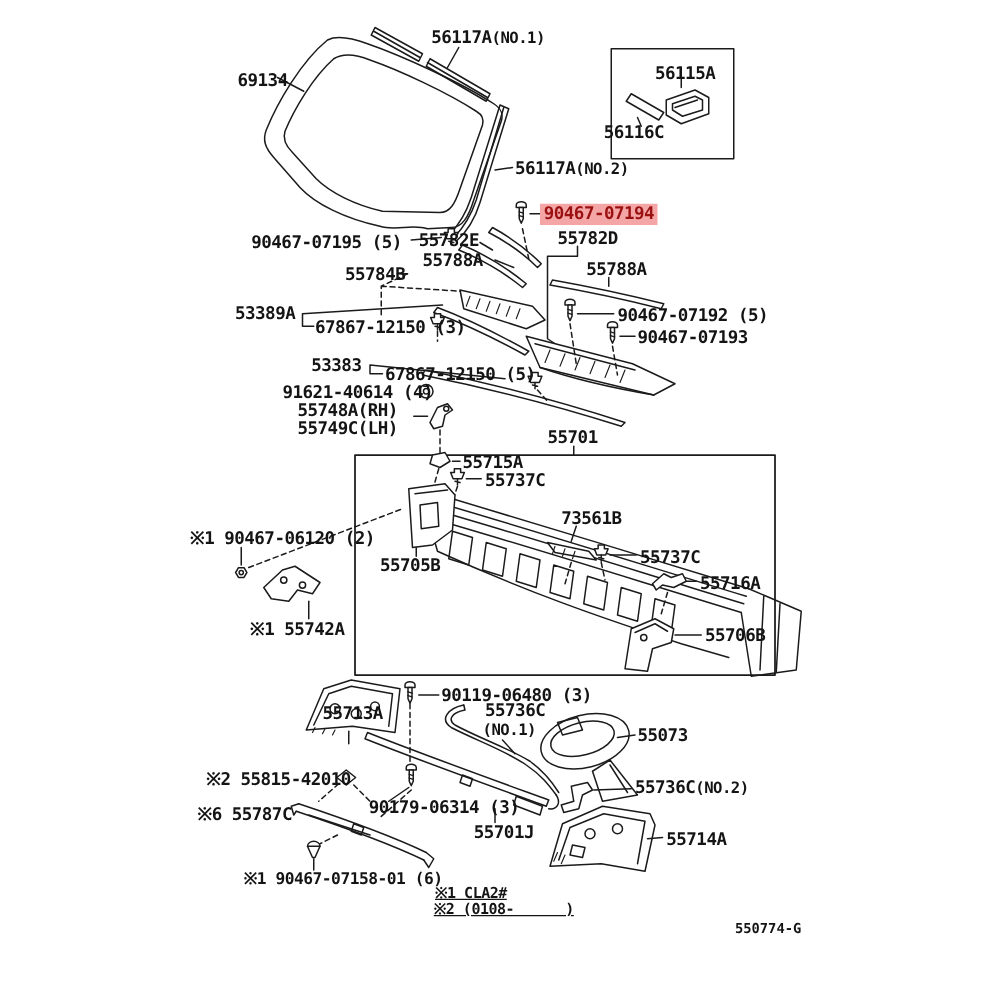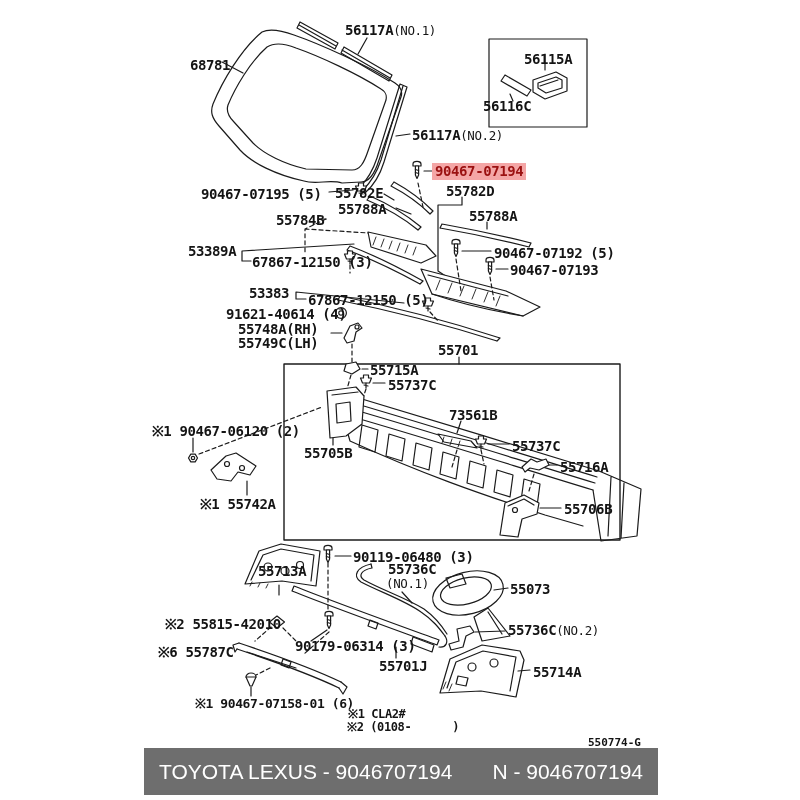--- a/index.html
+++ b/index.html
@@ -1,23 +1,23 @@
 <!DOCTYPE html>
 <html><head>
 <meta charset="utf-8">
 <style>
   html,body{margin:0;padding:0;background:#fff;}
   #stage{position:relative;width:800px;height:800px;background:#ffffff;overflow:hidden;
          font-family:"DejaVu Sans Mono","Liberation Mono",monospace;}
   #art{position:absolute;left:0;top:0;}
   .lbl{position:absolute;font:bold 14px "DejaVu Sans Mono","Liberation Mono",monospace;
        color:#141414;letter-spacing:-0.4px;white-space:pre;line-height:1;}
-  .sfx{font-size:12.5px;font-weight:normal;}
+  .sfx{font-size:12.5px;font-weight:bold;}
   .small{font-size:13px;}
-  .note{font-size:12px;}
+  .note{font-size:12px;text-decoration:underline;}
   .tiny{font-size:11px;letter-spacing:0;}
   .hl{padding:1px 3px 2px 3px;}
   .bar{position:absolute;left:144px;top:748px;width:514px;height:47px;
        display:flex;align-items:center;justify-content:center;gap:40px;
        font:21px "Liberation Sans",sans-serif;}
   svg path,svg rect,svg ellipse,svg circle,svg line{vector-effect:non-scaling-stroke;}
 </style>
 </head>
 <body>
 
@@ -248,21 +248,21 @@
     <path fill="#fff" d="M440,693 L450,659 L482,645 L520,651 L524,660 L516,697 L481,691 Z"></path>
     <path d="M447,688 L456,662 L483,651 L516,657 L510,691"></path>
     <circle cx="472" cy="667" r="4"></circle>
         <circle cx="494" cy="663" r="4"></circle>
     <path d="M458,676 L468,678 L466,686 L456,684 Z"></path>
     <path stroke-width="0.9" d="M446,682 L443,689 M452,684 L449,691"></path>
     <path d="M530,670 L518,671"></path>
   </g>
 </svg>
 
-<div class="lbl" style="left:190px;top:58px">68781</div>
+<div class="lbl" style="left:190px;top:58px">69134</div>
 
 <div class="lbl" style="left:345px;top:23px"><span>56117A</span><span class="sfx">(NO.1)</span></div>
 
 <div class="lbl" style="left:524px;top:52px">56115A</div>
 <div class="lbl" style="left:483px;top:99px">56116C</div>
 
 <div class="lbl" style="left:412px;top:128px"><span>56117A</span><span class="sfx">(NO.2)</span></div>
 
 <div class="lbl hl" style="left: 432px; top: 163px; background: rgb(244, 166, 166); color: rgb(155, 17, 17);">90467-07194</div>
 <div class="lbl" style="left:446px;top:184px">55782D</div>
@@ -307,18 +307,14 @@
 <div class="lbl" style="left:508px;top:623px"><span>55736C</span><span class="sfx">(NO.2)</span></div>
 <div class="lbl" style="left:158px;top:645px">※6 55787C</div>
 <div class="lbl" style="left:379px;top:659px">55701J</div>
 <div class="lbl" style="left:533px;top:665px">55714A</div>
 <div class="lbl small" style="left:195px;top:697px">※1 90467-07158-01 (6)</div>
 
 <div class="lbl note" style="left:348px;top:708px">※1 CLA2#</div>
 <div class="lbl note" style="left:347px;top:721px">※2 (0108-      )</div>
 <div class="lbl tiny" style="left:588px;top:737px">550774-G</div>
 
-<div class="bar" style="background: rgb(110, 110, 110); color: rgb(255, 255, 255);">
-  <span>TOYOTA LEXUS - 9046707194</span>
-  <span>N - 9046707194</span>
+
 </div>
 
-</div>
-
 </body></html>

